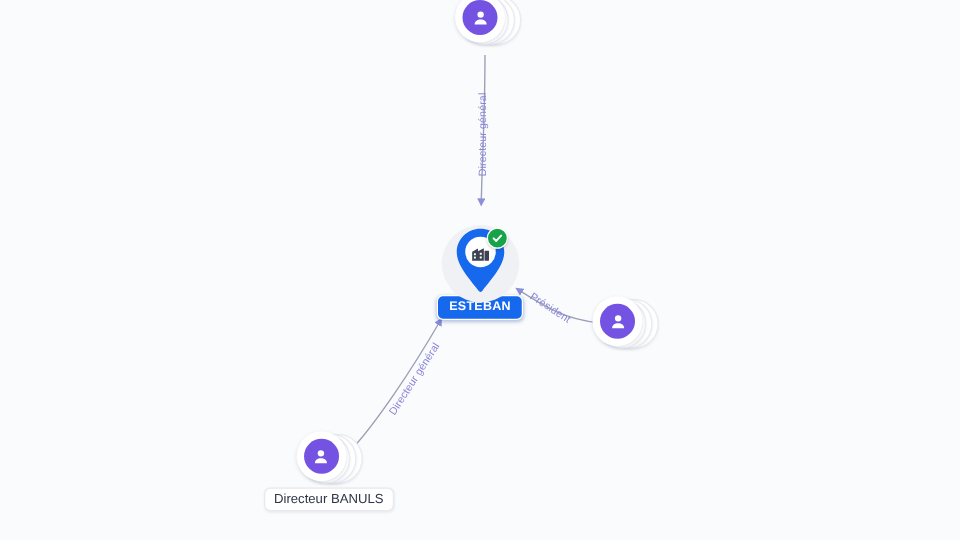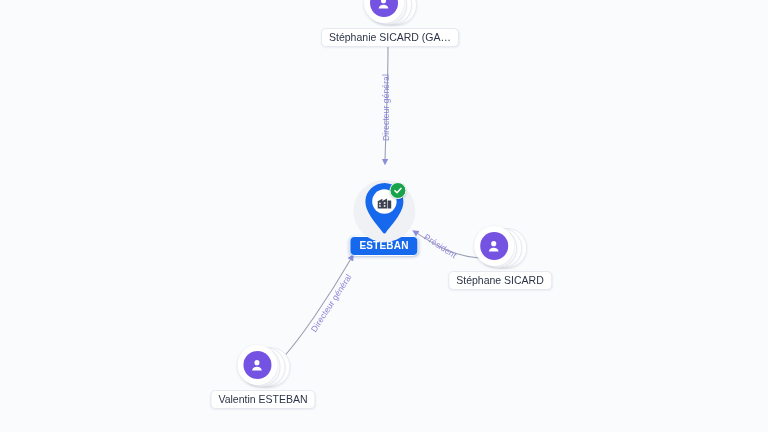--- a/index.html
+++ b/index.html
@@ -204,21 +204,20 @@
         <div class="stack-card c1"></div>
         <div class="avatar-ring">
           <div class="avatar-circle">
             <svg width="17" height="17" viewBox="0 0 24 24" fill="#ffffff">
               <circle cx="12" cy="8" r="3.6"></circle>
               <path d="M5.2 19.2c0-3.6 3.1-5.6 6.8-5.6s6.8 2 6.8 5.6z"></path>
             </svg>
           </div>
         </div>
       </div>
-      <div class="node-label">Stéphanie SICARD (GA…</div>
     </div>
   </div>
 
   <div class="node" style="left:384px; top:218px;">
     <div class="node-inner">
       <div class="company-halo">
         <div class="pin-wrap">
           <svg class="pin-shape" width="46" height="56" viewBox="0 0 46 56">
             <path d="M23 2 C12.5 2 4 10.3 4 20.6 C4 32.4 16.5 44.5 21.4 51.6
                      C22.2 52.8 23.8 52.8 24.6 51.6 C29.5 44.5 42 32.4 42 20.6
@@ -254,36 +253,35 @@
         <div class="stack-card c1"></div>
         <div class="avatar-ring">
           <div class="avatar-circle">
             <svg width="17" height="17" viewBox="0 0 24 24" fill="#ffffff">
               <circle cx="12" cy="8" r="3.6"></circle>
               <path d="M5.2 19.2c0-3.6 3.1-5.6 6.8-5.6s6.8 2 6.8 5.6z"></path>
             </svg>
           </div>
         </div>
       </div>
-      <div class="node-label">Stéphane SICARD</div>
     </div>
   </div>
 
   <div class="node" style="left:263px; top:377px;">
     <div class="node-inner">
       <div class="avatar-stack">
         <div class="stack-card c3"></div>
         <div class="stack-card c2"></div>
         <div class="stack-card c1"></div>
         <div class="avatar-ring">
           <div class="avatar-circle">
             <svg width="17" height="17" viewBox="0 0 24 24" fill="#ffffff">
               <circle cx="12" cy="8" r="3.6"></circle>
               <path d="M5.2 19.2c0-3.6 3.1-5.6 6.8-5.6s6.8 2 6.8 5.6z"></path>
             </svg>
           </div>
         </div>
       </div>
-      <div class="node-label">Valentin ESTEBAN</div>
+      <div class="node-label">Directeur BANULS</div>
     </div>
   </div>
 
 </div>
 
 </body></html>

